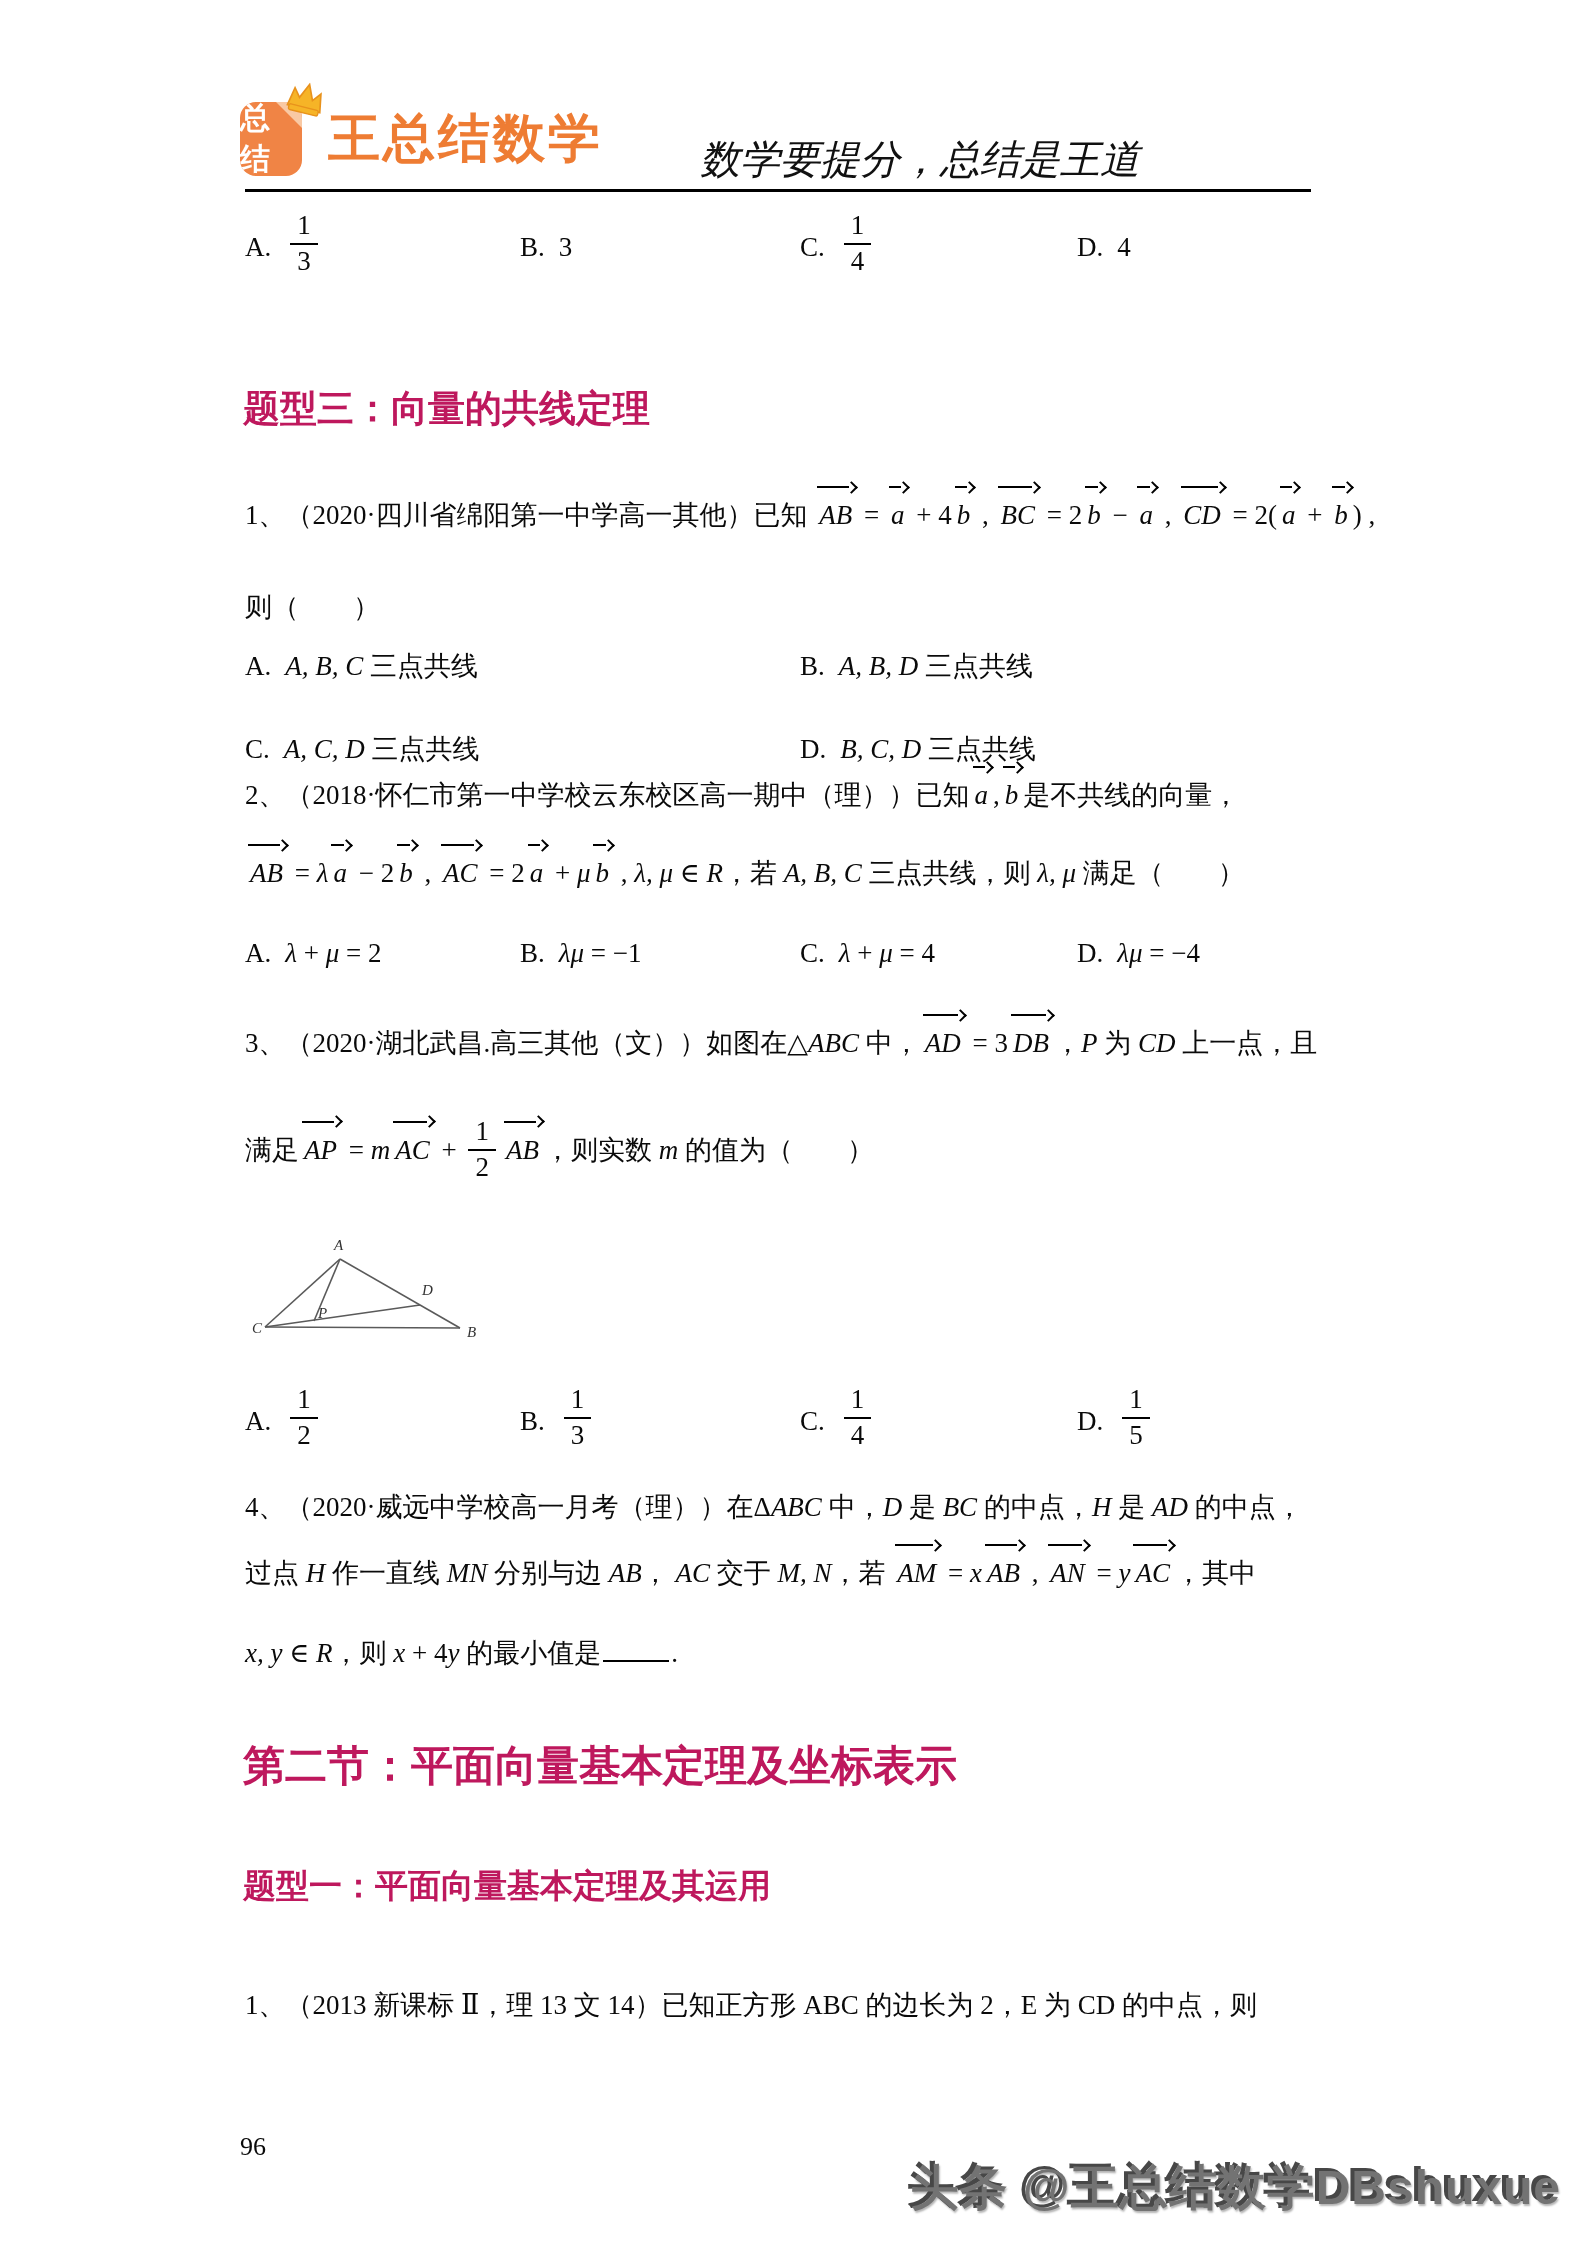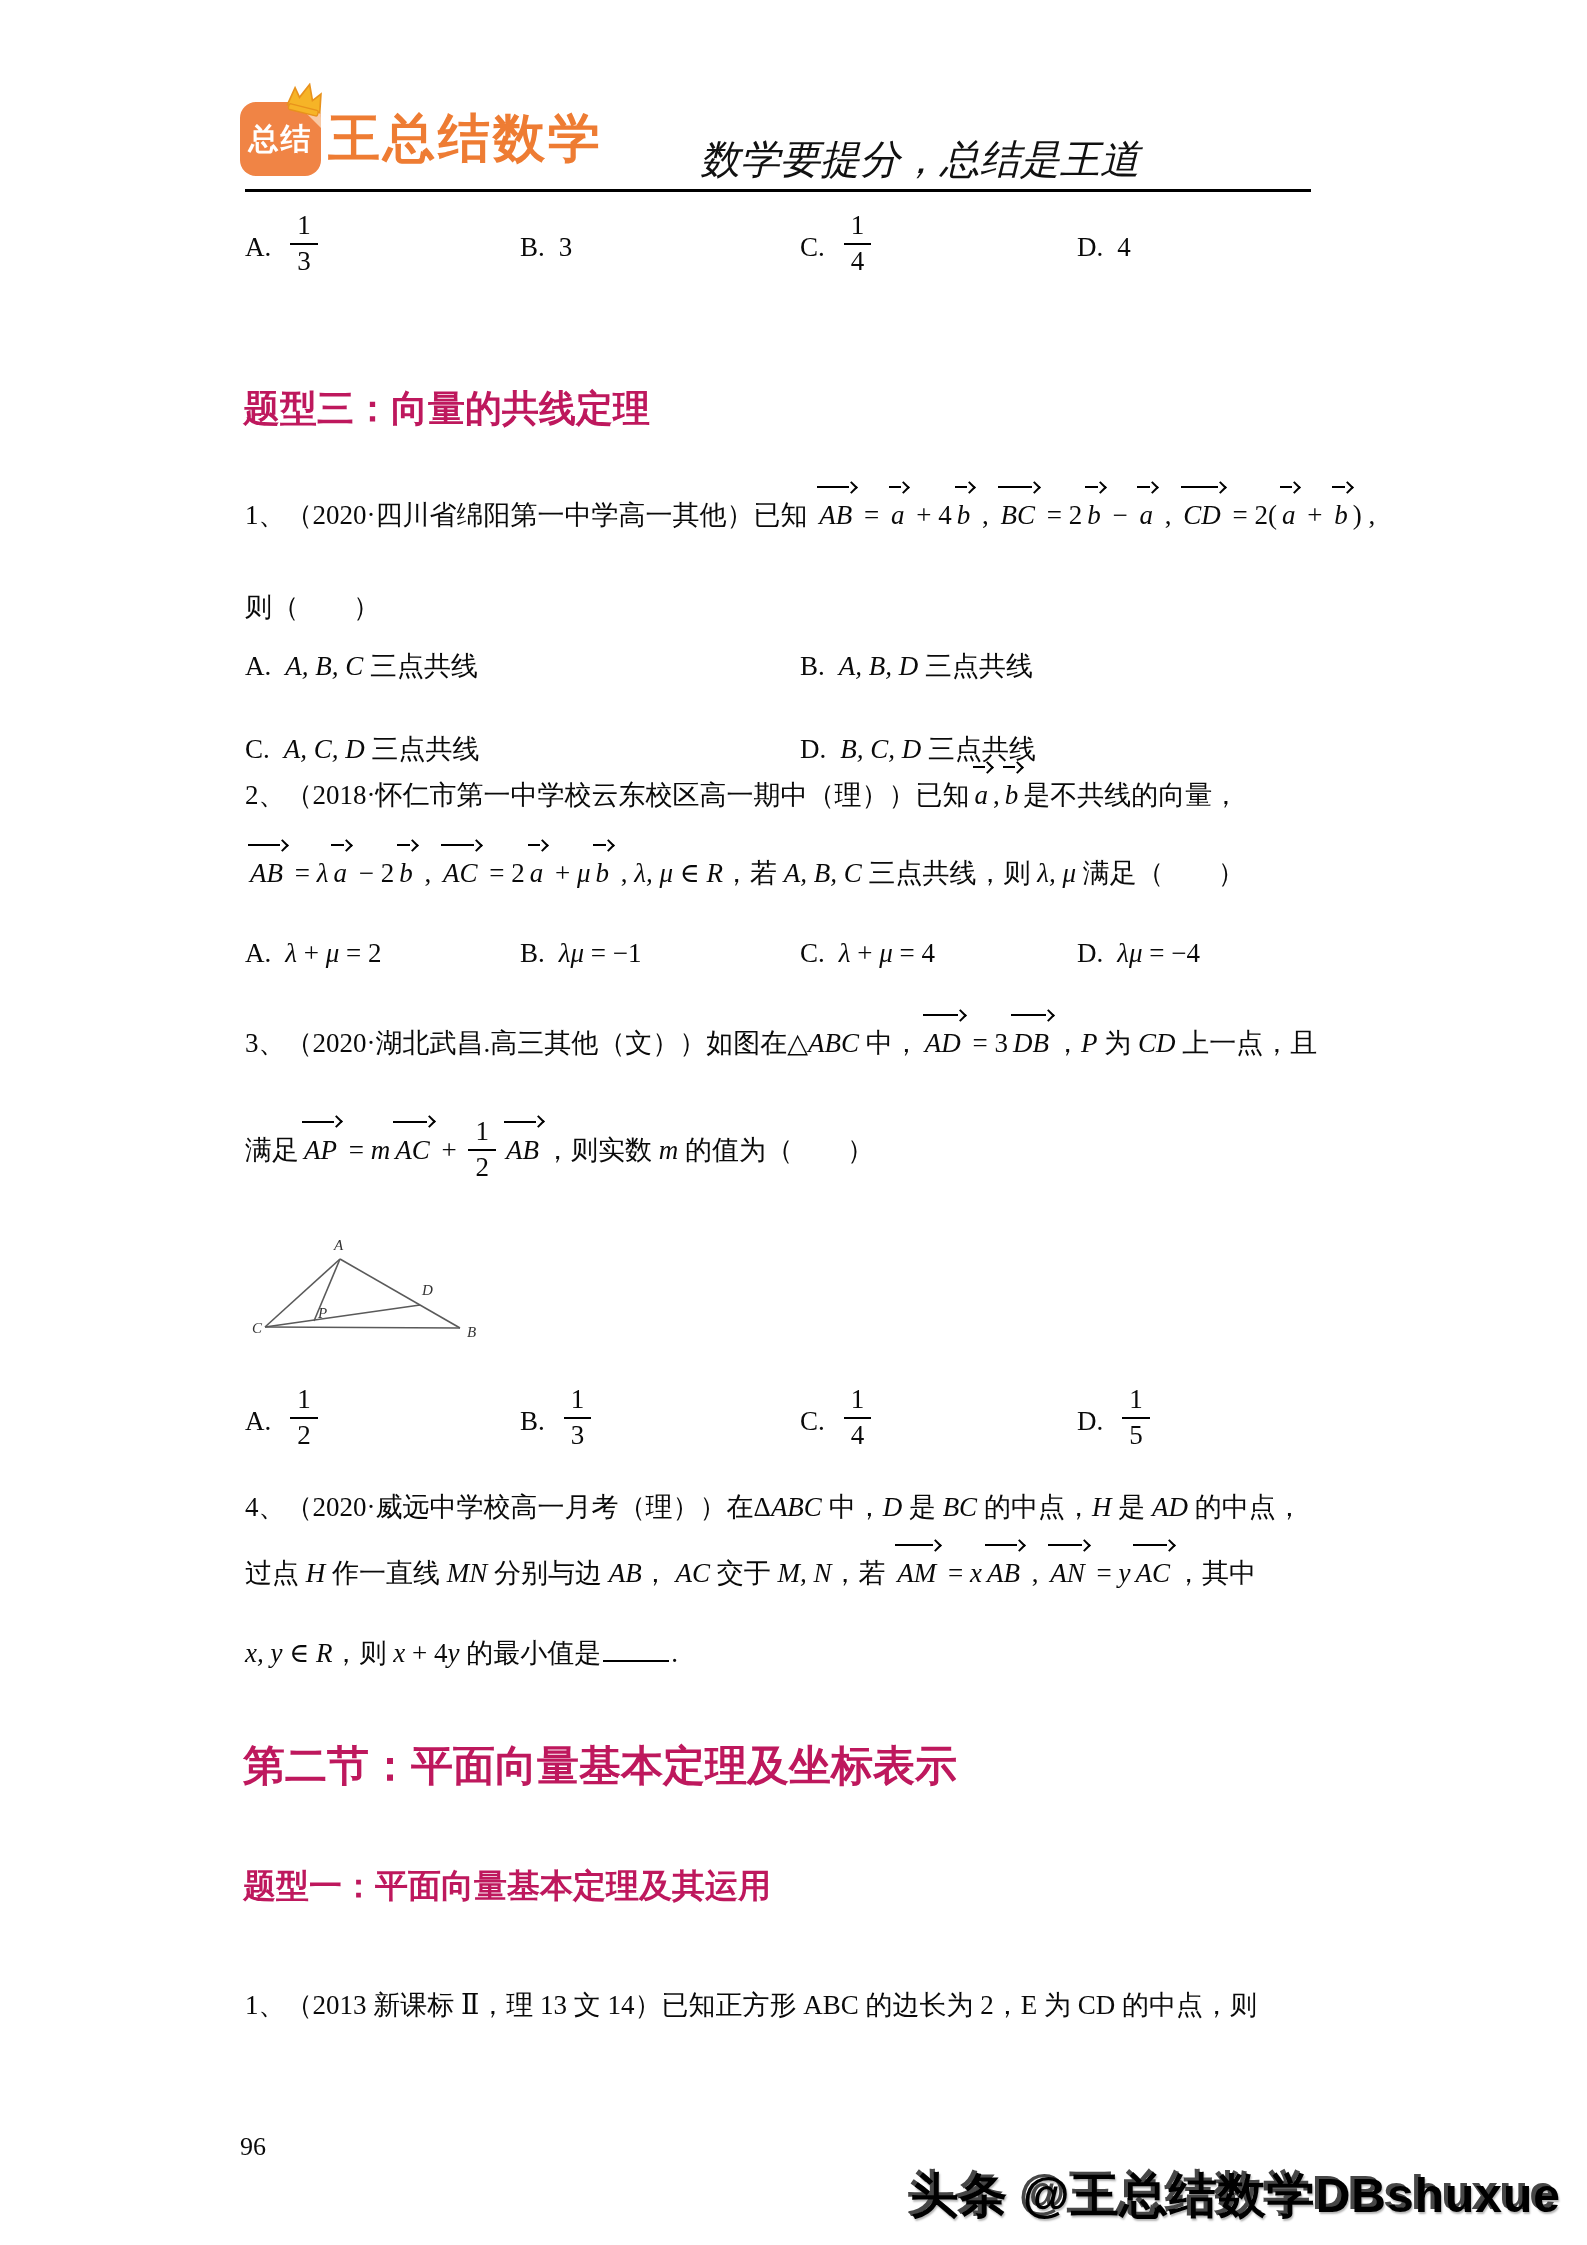--- a/index.html
+++ b/index.html
@@ -1,21 +1,21 @@
 <!DOCTYPE html>
 <html><head>
 <meta charset="utf-8">
 <title>数学讲义页</title>
 <style>
   html,body{margin:0;padding:0;background:#fff;}
   .page{position:relative;width:1587px;height:2245px;background:#ffffff;overflow:hidden;
         font-family:"Liberation Serif","DejaVu Serif",serif;color:#0a0a0a;}
 
   
-  .badge{position:absolute;left:240px;top:102px;width:81px;height:74px;background:#f08445;
+  .badge{position:absolute;left:240px;top:102px;width:62px;height:74px;background:#f08445;
          border-radius:16px;overflow:hidden;display:flex;align-items:center;justify-content:center;}
   .badge::after{content:"";position:absolute;top:0;right:0;width:0;height:0;
                 border-top:26px solid #f9c9a4;border-left:26px solid transparent;}
   .badge-text{color:#fff;font:700 30px "Liberation Sans","DejaVu Sans",sans-serif;letter-spacing:2px;z-index:2;}
   .crown{position:absolute;left:286px;top:82px;width:40px;height:34px;transform:rotate(14deg);z-index:3;}
   .brand{position:absolute;left:328px;top:104px;font:700 52px "Liberation Sans","DejaVu Sans",sans-serif;
          color:#ee7c33;letter-spacing:3px;}
   .tagline{position:absolute;left:700px;top:132px;font-size:40px;font-style:italic;
            font-family:"Liberation Serif","DejaVu Serif",serif;color:#111;}
   .rule{position:absolute;left:245px;top:189px;width:1066px;border-top:3px solid #000;}
@@ -52,22 +52,22 @@
   .opt .olabel{font-family:"Liberation Serif","DejaVu Serif",serif;}
   .opt .ocontent{display:inline-block;}
   .opt-tall{height:86px;}
   .col1{left:245px;} .col2{left:520px;} .col3{left:800px;} .col4{left:1077px;}
 
   
   .figure{position:absolute;left:252px;top:1232px;}
 
   .pagenum{position:absolute;left:240px;top:2084px;font-size:26px;margin-top:48px;}
   .watermark{position:absolute;right:26px;top:2156px;
-             font:700 48px "Liberation Sans","DejaVu Sans",sans-serif;color:#000000;
-             text-shadow:-4px -3px 0 #474747, 1px 2px 2px #b5b5b5;letter-spacing:1px;margin-top:8px;}
+             font:700 48px "Liberation Sans","DejaVu Sans",sans-serif;color:#737373;
+             text-shadow:-4px -3px 0 #474747, 1px 2px 2px #b5b5b5;letter-spacing:1px;}
 </style>
 </head>
 <body>
 
 <div class="page">
 
   <div class="badge">
     <span class="badge-text">总结</span>
   </div>
   <svg class="crown" viewBox="0 0 24 20">

